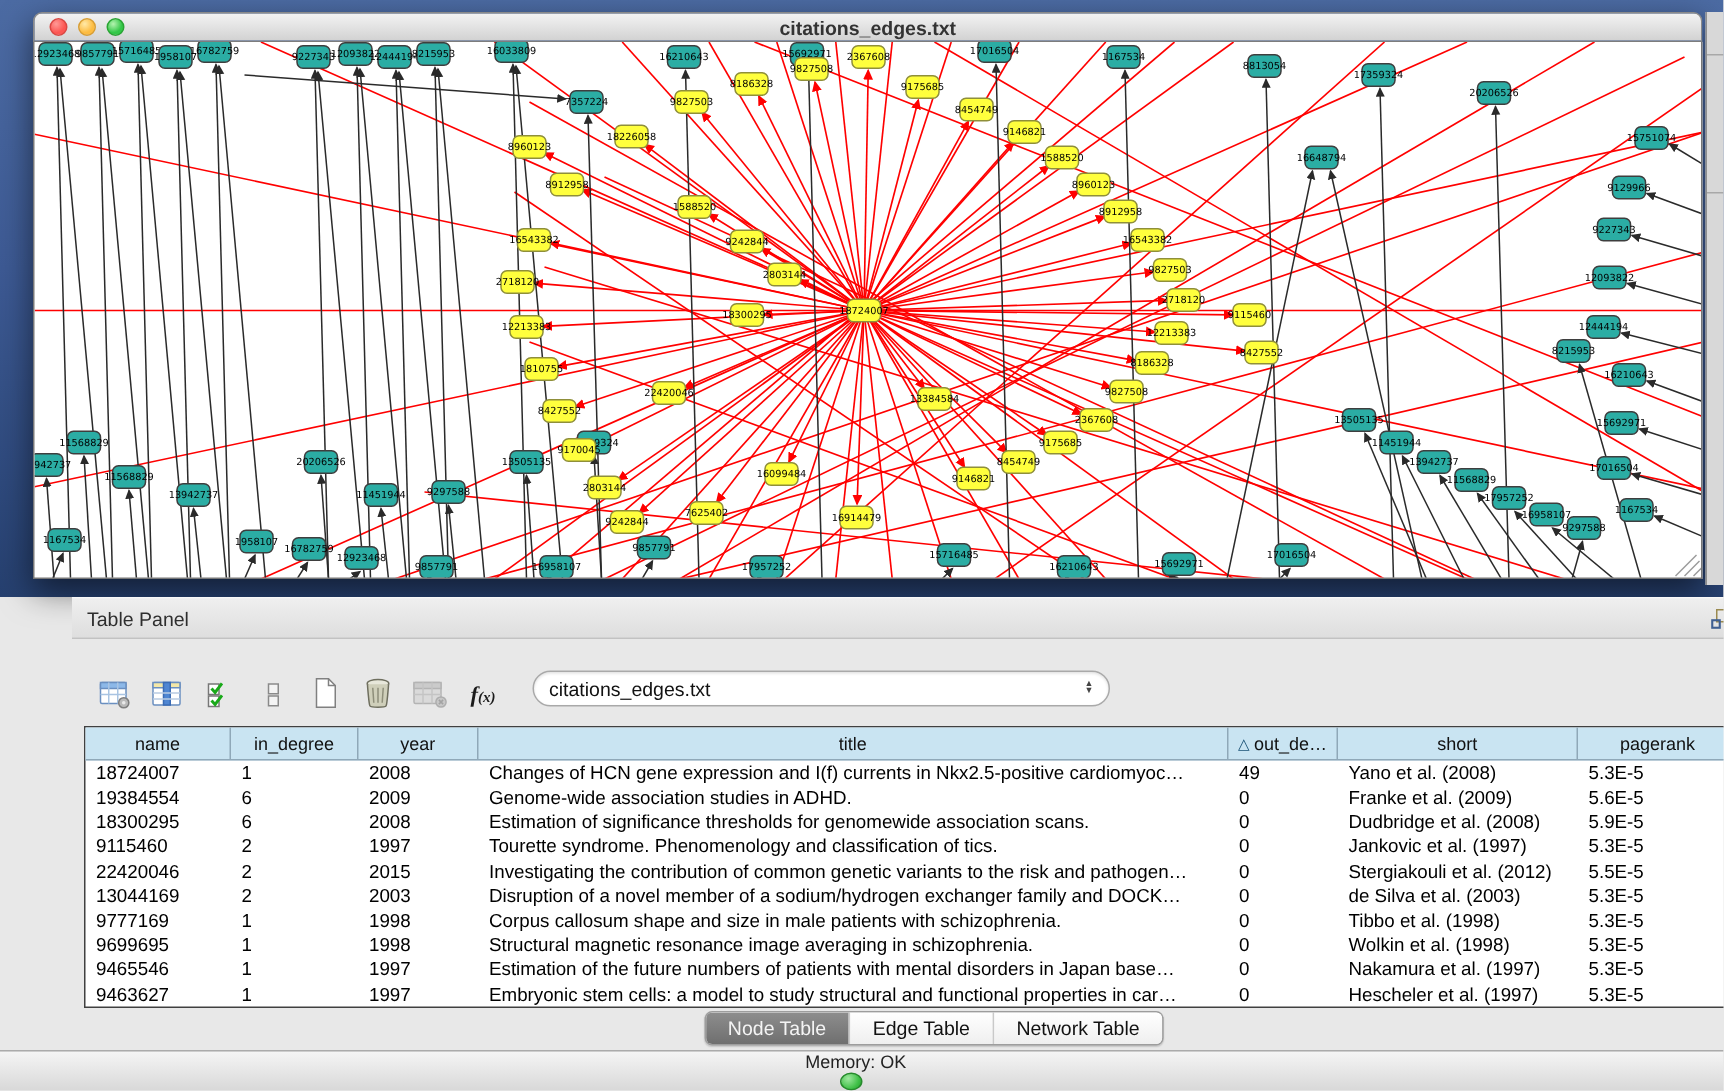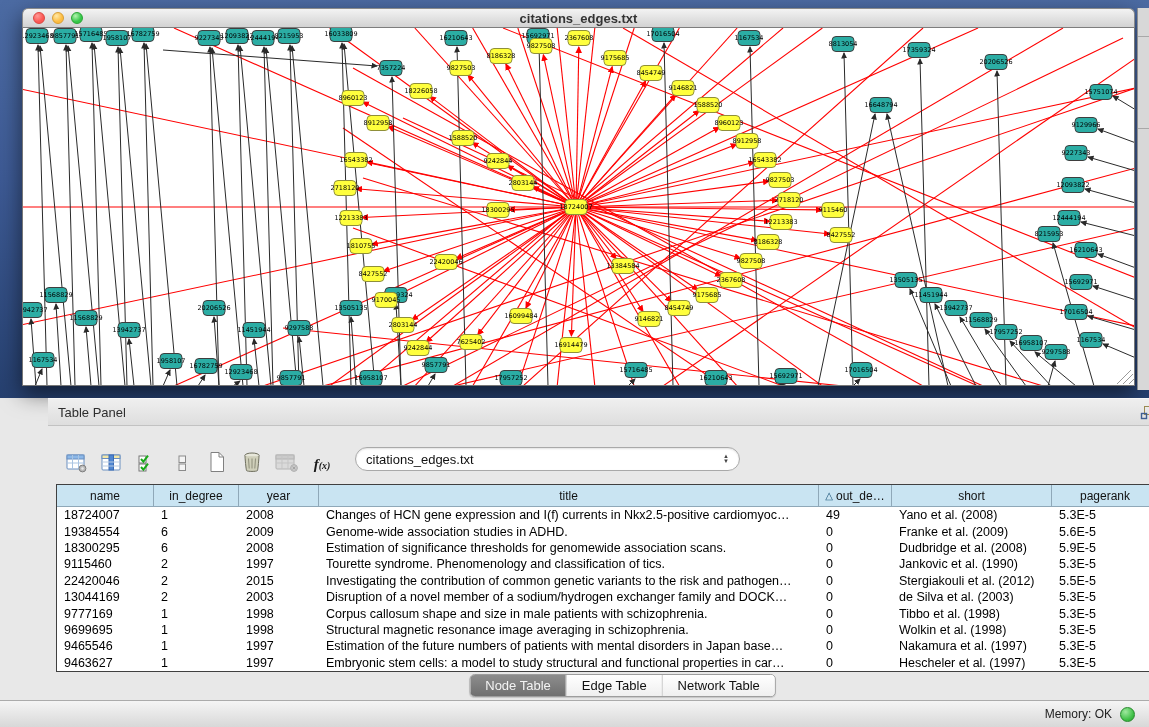--- a/index.html
+++ b/index.html
@@ -80,21 +80,21 @@
     display:flex; border:1px solid #9d9d9d; border-radius:5px; overflow:hidden;
     background:#fff; box-shadow:0 1px 1px rgba(0,0,0,.15); }
   .seg { font-size:13px; padding:3px 15px; color:#111;
     background:linear-gradient(180deg,#ffffff,#efefef); border-left:1px solid #c9c9c9; }
   .seg:first-child { border-left:none; }
   .seg.selected { background:linear-gradient(180deg,#8d8d8d,#6f6f6f); color:#f4f4f4; }
 
   
   .status-bar { position:absolute; left:0; top:700px; width:1149px; height:27px;
     background:linear-gradient(180deg,#f5f5f5,#d8d8d8); border-top:1px solid #ababab;
-    display:flex; align-items:center; justify-content:flex-end; }
+    display:flex; align-items:center; justify-content:flex-end;flex-direction:column; }
   .mem-label { font-size:12px; color:#222; margin-right:8px; }
   .mem-dot { width:15px; height:15px; border-radius:50%; margin-right:14px;
     background:radial-gradient(circle at 35% 30%,#9fe89f,#3dbf45 65%,#2c9e33);
     border:1px solid #268a2c; }
 </style>
 </head>
 <body>
 
 <div id="stage">
 
@@ -823,21 +823,21 @@
               <div class="td" style="width: 73px;">0</div>
               <div class="td" style="width: 160px;">Dudbridge et al. (2008)</div>
               <div class="td" style="width: 107px;">5.9E-5</div>
             </div>
             <div class="tr">
               <div class="td" style="width: 97px;">9115460</div>
               <div class="td" style="width: 85px;">2</div>
               <div class="td" style="width: 80px;">1997</div>
               <div class="td" style="width: 500px;">Tourette syndrome. Phenomenology and classification of tics.</div>
               <div class="td" style="width: 73px;">0</div>
-              <div class="td" style="width: 160px;">Jankovic et al. (1990)</div>
+              <div class="td" style="width: 160px;">Jankovic et al. (1997)</div>
               <div class="td" style="width: 107px;">5.3E-5</div>
             </div>
             <div class="tr">
               <div class="td" style="width: 97px;">22420046</div>
               <div class="td" style="width: 85px;">2</div>
               <div class="td" style="width: 80px;">2015</div>
               <div class="td" style="width: 500px;">Investigating the contribution of common genetic variants to the risk and pathogen…</div>
               <div class="td" style="width: 73px;">0</div>
               <div class="td" style="width: 160px;">Stergiakouli et al. (2012)</div>
               <div class="td" style="width: 107px;">5.5E-5</div>

